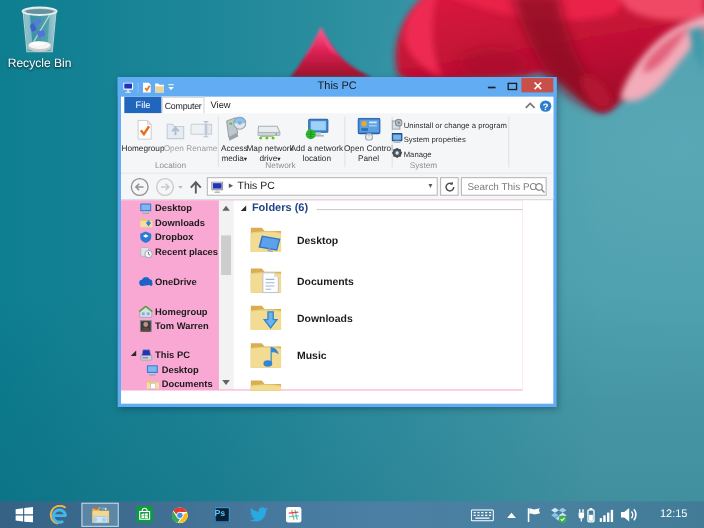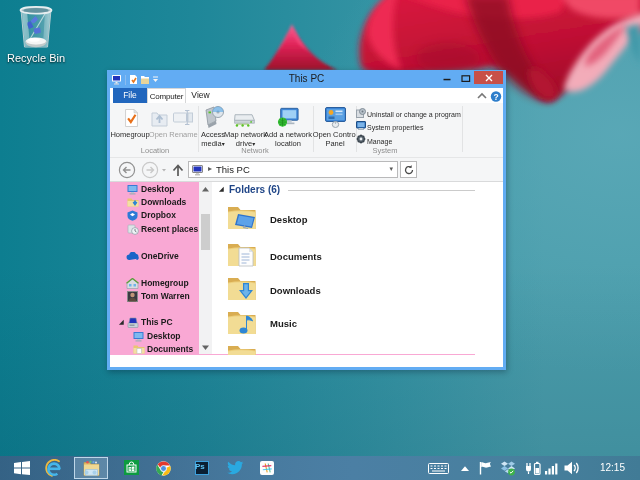--- a/index.html
+++ b/index.html
@@ -285,20 +285,27 @@
         <span style="position:absolute;left:19px;top:2px;color:#5a5a5a;font-size:8px">▸</span>
         <span style="position:absolute;left:27px;top:2px">This PC</span>
         <span style="position:absolute;right:4px;top:3px;color:#5a5a5a;font-size:7px">▾</span>
       </div>
       <div id="refreshbox">
         <svg class="abs" style="left:3px;top:3px" width="10" height="10" viewBox="0 0 10 10">
           <path d="M8.5,5 a3.5,3.5 0 1 1 -1.5,-2.8" fill="none" stroke="#4a4a4a" stroke-width="1.3"></path>
           <path d="M7.5,0 l0.3,2.8 -2.8,0.2 Z" fill="#4a4a4a"></path>
         </svg>
       </div>
+      <div id="searchbox">
+        <span style="position:absolute;left:5px;top:3px">Search This PC</span>
+        <svg class="abs" style="left:66px;top:3.5px" width="10" height="10" viewBox="0 0 10 10">
+          <circle cx="4" cy="4" r="3" fill="none" stroke="#8a8a8a" stroke-width="1.2"></circle>
+          <path d="M6.3,6.3 L9,9" stroke="#8a8a8a" stroke-width="1.3"></path>
+        </svg>
+      </div>
     </div>
     <div id="mainarea">
       <div id="sidebar">
         <div class="sbrow" style="top:1px">
           <svg class="abs" style="left:17px;top:1px" width="11" height="11" viewBox="0 0 11 11">
               <rect x="0.5" y="1" width="10" height="7" rx="0.5" fill="#3a7ad4"></rect>
               <rect x="1.5" y="2" width="8" height="5" fill="#7db9f0"></rect>
               <rect x="4" y="8" width="3" height="1.3" fill="#b9c4cd"></rect>
               <rect x="2.5" y="9.3" width="6" height="1.2" fill="#9fabb5"></rect>
             </svg>

